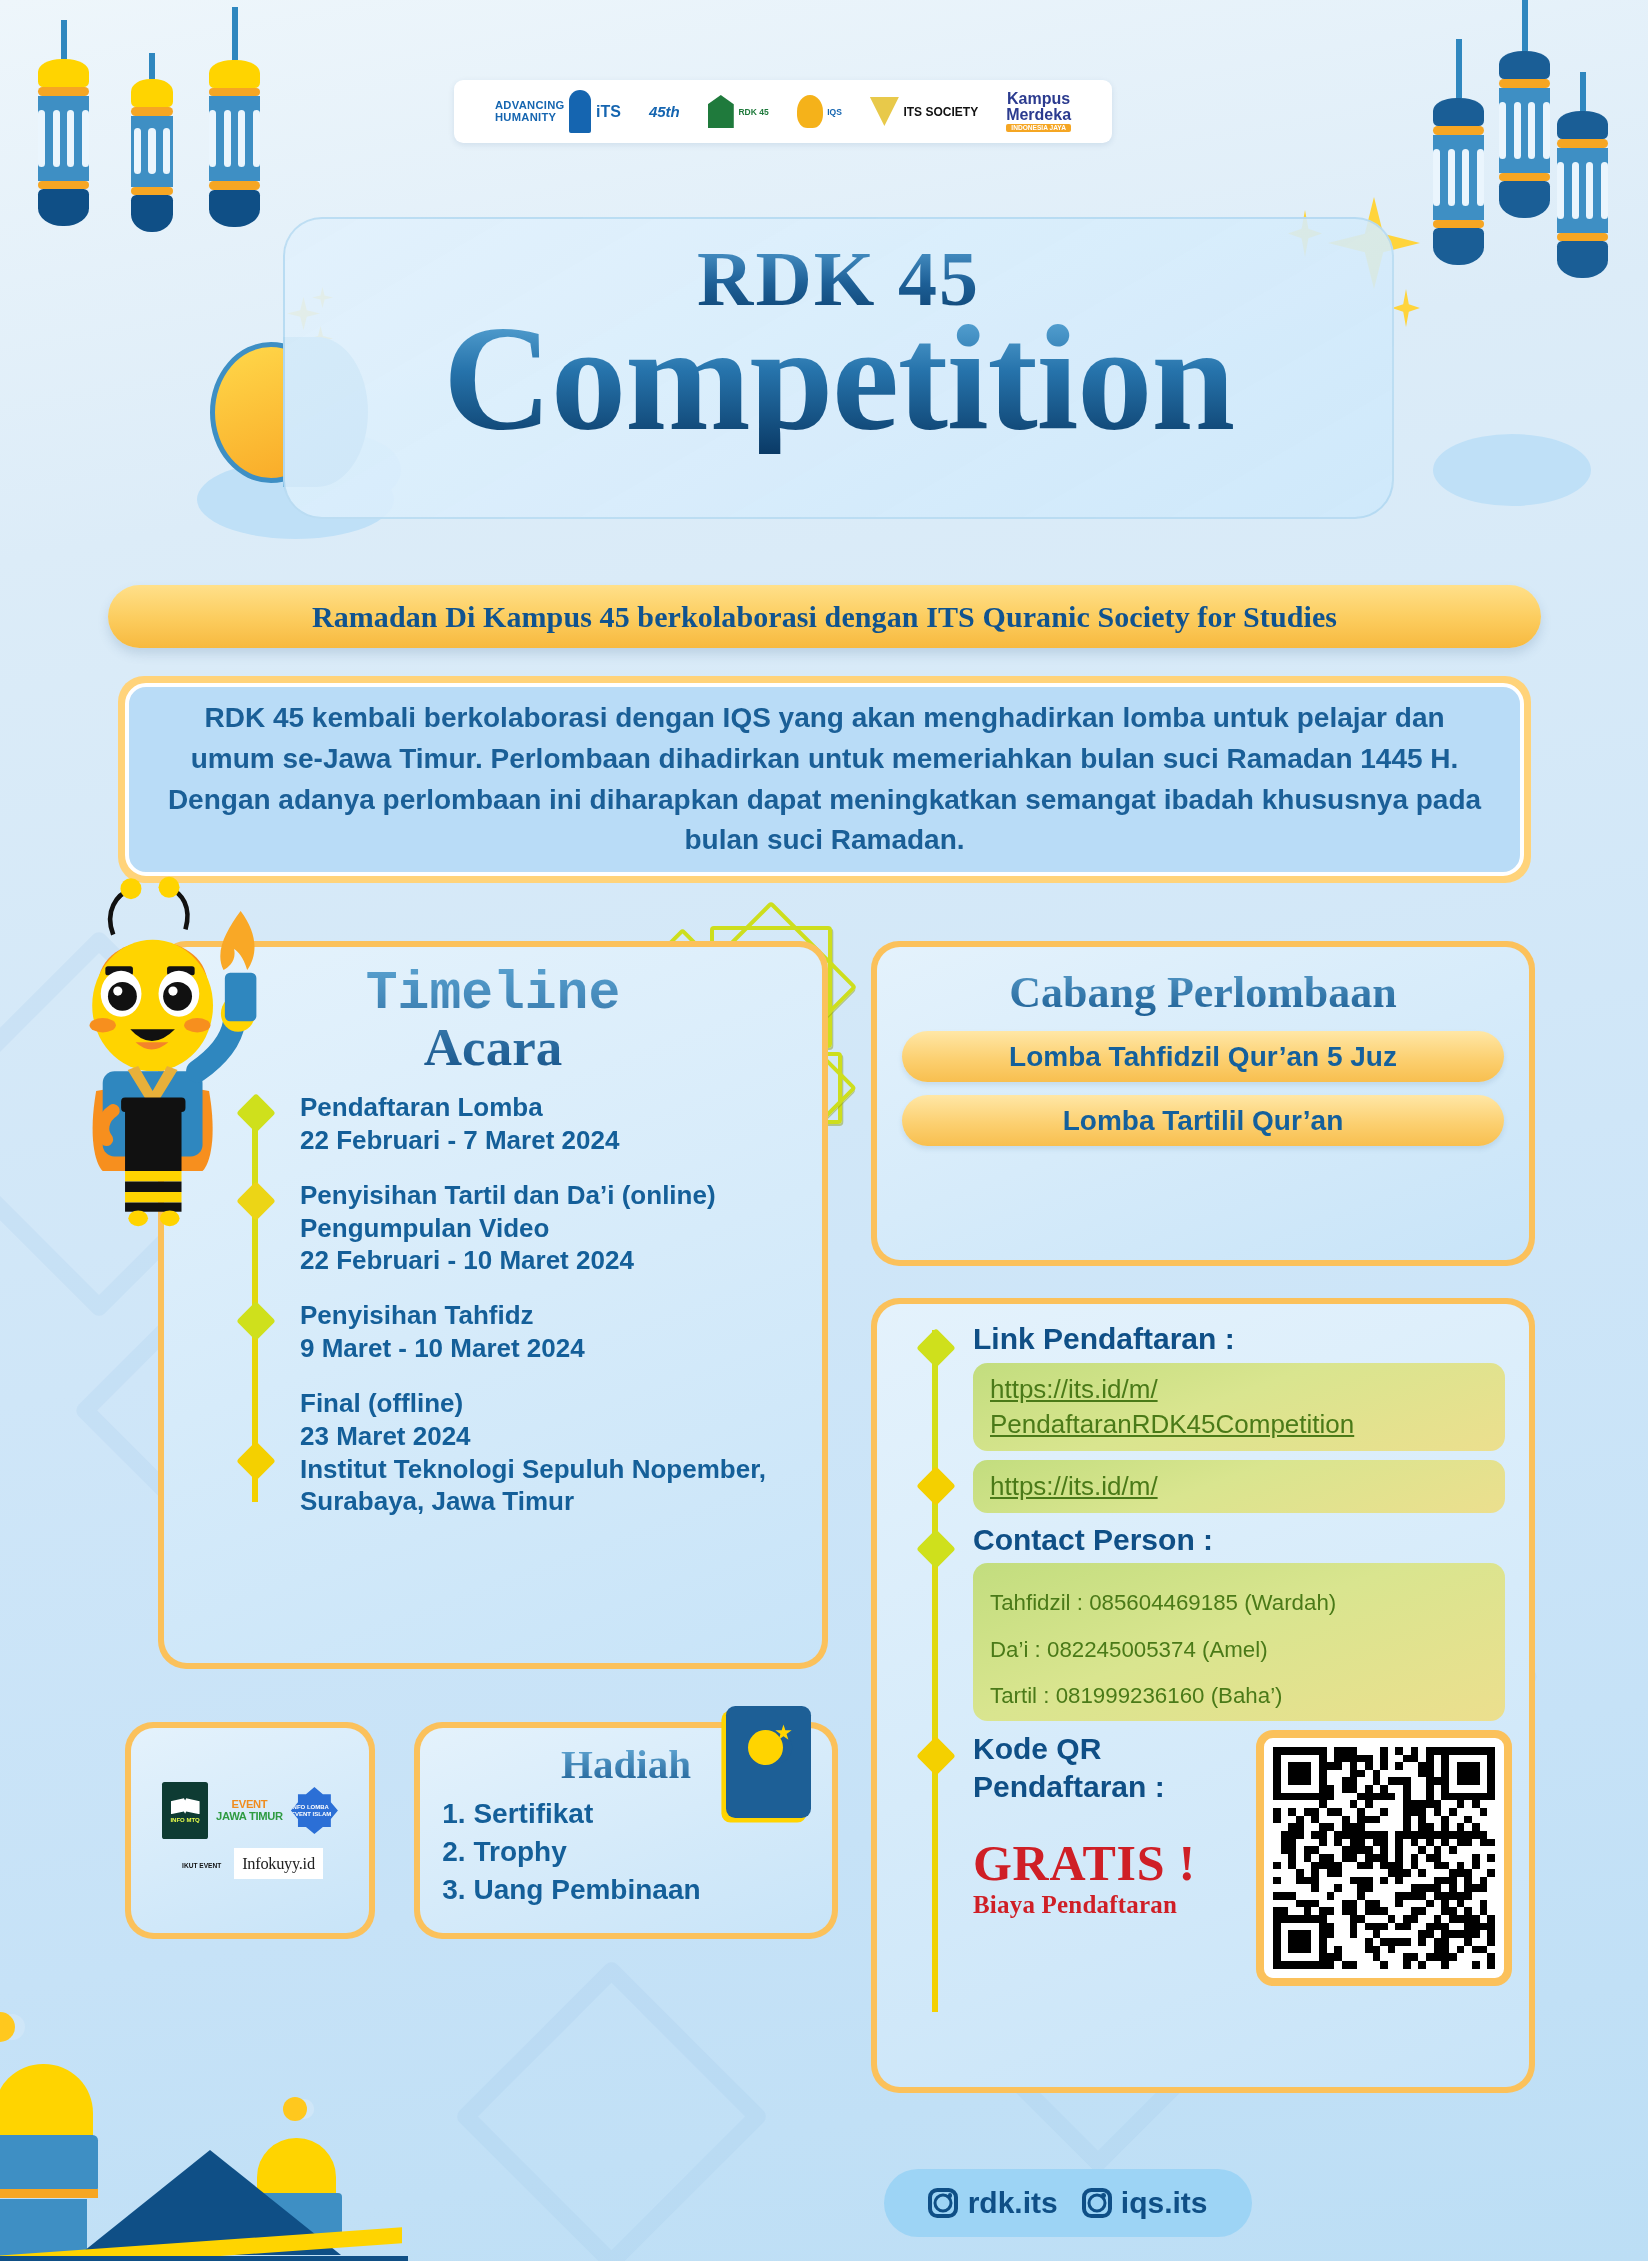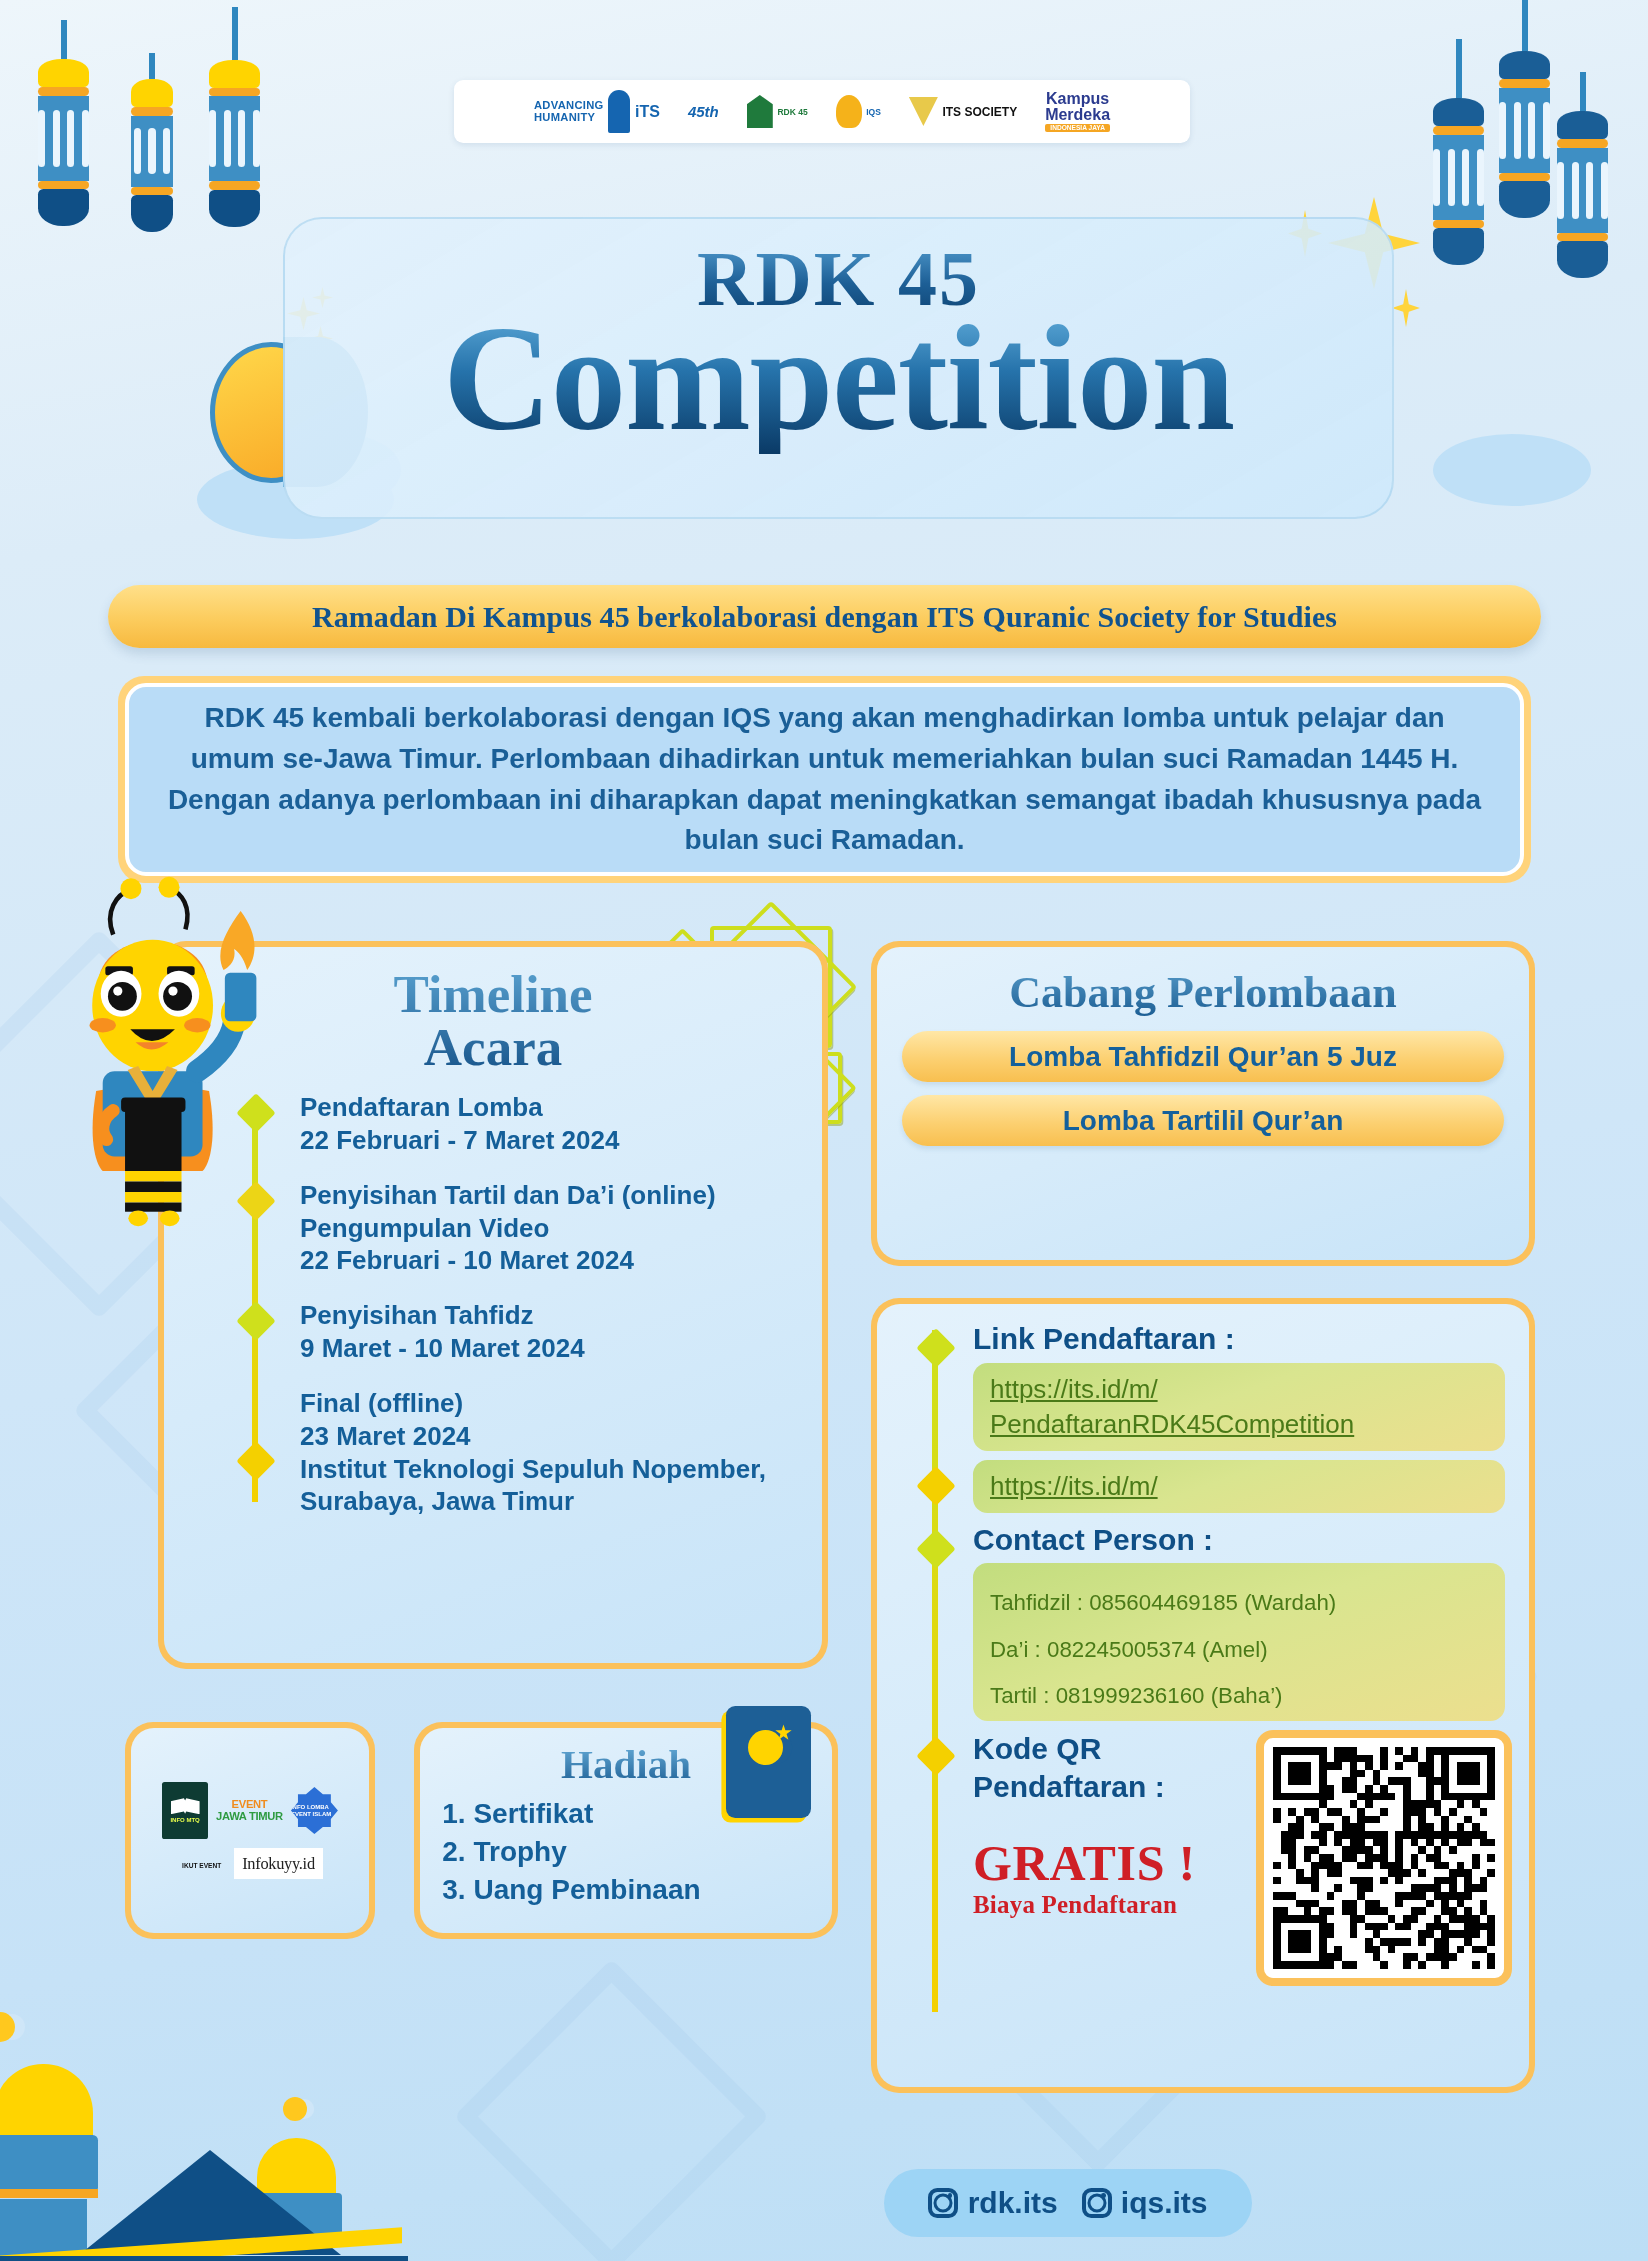--- a/index.html
+++ b/index.html
@@ -40,21 +40,21 @@
 
   .sparkle { position:absolute; background:#ffd43b;
     clip-path:polygon(50% 0,60% 40%,100% 50%,60% 60%,50% 100%,40% 60%,0 50%,40% 40%); }
 
   .cloud { position:absolute; background:#bfe0f7; border-radius:50%; filter:blur(0.7px); }
 
   
   .page { position:relative; z-index:3; width:1649px; height:2261px; }
 
   .logo-bar {
-    position:absolute; left:454px; top:80px; width:736px; height:63px;
+    position:absolute; left:454px; top:80px; width:658px; height:63px;
     background:#fff; border-radius:9.2px; display:flex; align-items:center;
     justify-content:center; gap:28px; box-shadow:0 2px 6.6px rgba(0,60,110,.10);
   }
   .logo-item { display:flex; align-items:center; gap:4.6px; }
   .logo-txt { font-size:11.2px; font-weight:bold; color:#1565b0; line-height:1.05; letter-spacing:0.3px; }
   .logo-mark { font-weight:bold; color:#1565b0; }
 
   
   .title-card {
     position:absolute; left:283px; top:217px; width:1111px; height:302px;
@@ -111,21 +111,21 @@
   }
 
   
   .timeline { left:158px; top:941px; width:670px; height:728px; }
   .tl-h {
     text-align:center; padding-top:21px;
     font-family:"Liberation Serif", serif; font-weight:bold; line-height:1.0;
     background:linear-gradient(180deg,#64aedb,#18558b);
     -webkit-background-clip:text; background-clip:text; color:transparent;
   }
-  .tl-h .l1 { font-size:53px; display:block; }
+  .tl-h .l1 { font-size:53px; display:block;font-family:Liberation Mono, monospace; }
   .tl-h .l2 { font-size:53px; display:block; }
   .tl-body { position:relative; margin:17px 0 0 33px; }
   .tl-line {
     position:absolute; left:55px; top:9.2px; bottom:16px; width:6px;
     background:linear-gradient(180deg,#cfe01c,#f4d000);
   }
   .tl-item { position:relative; padding-left:103px; margin-bottom:22.3px; }
   .tl-dia {
     position:absolute; left:45px; top:8px; width:28px; height:28px;
     transform:rotate(45deg); border-radius:3.3px;

